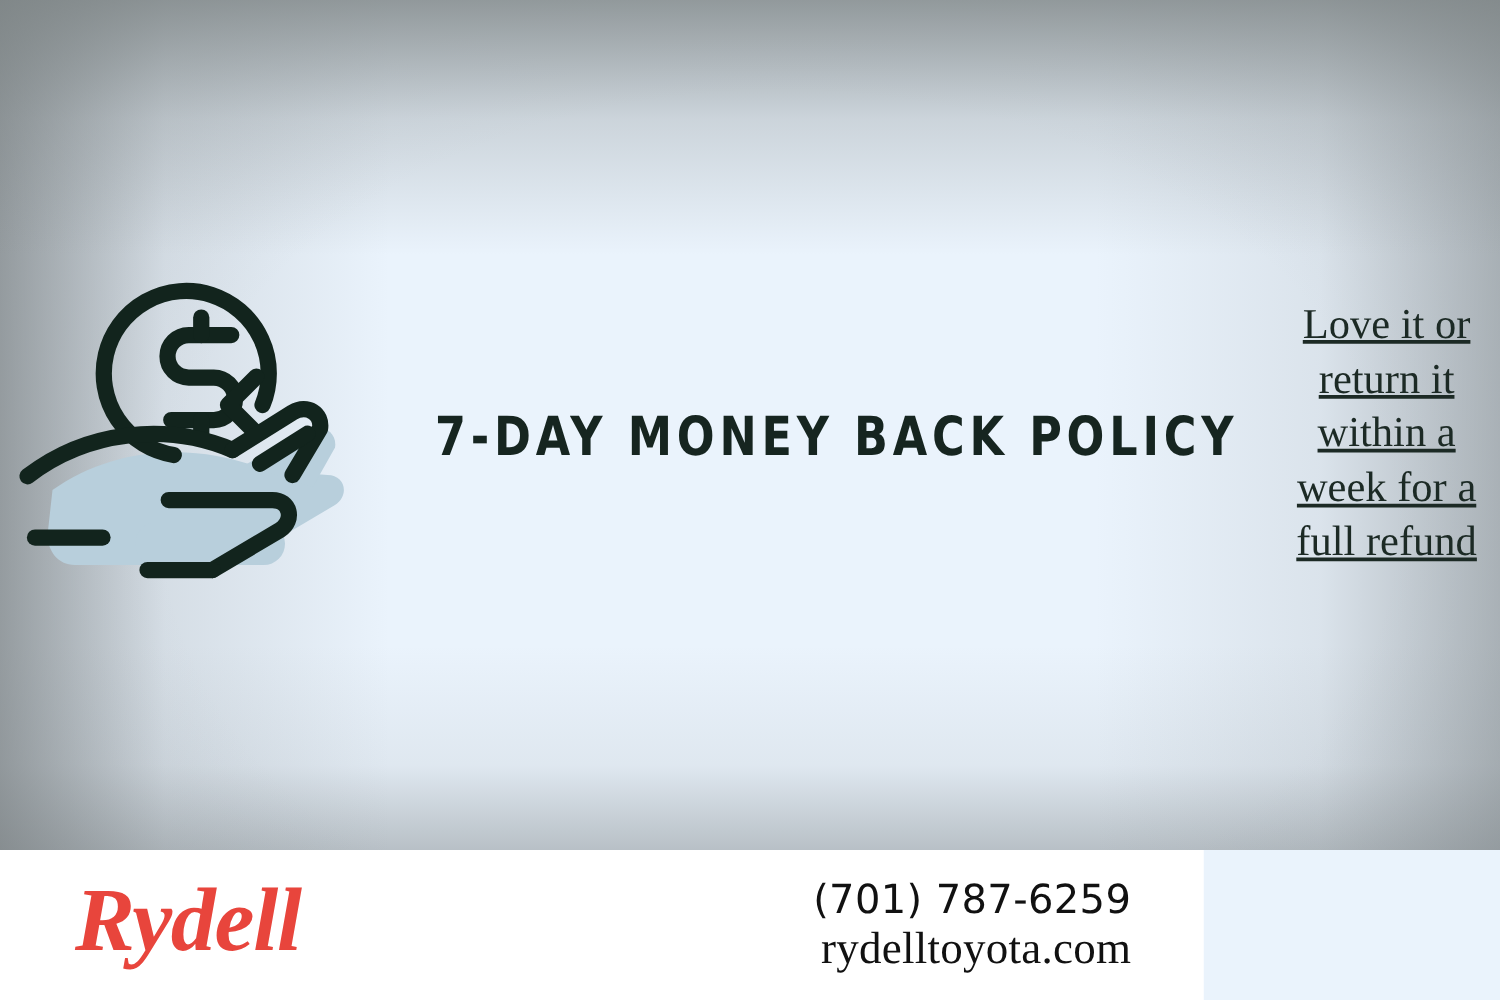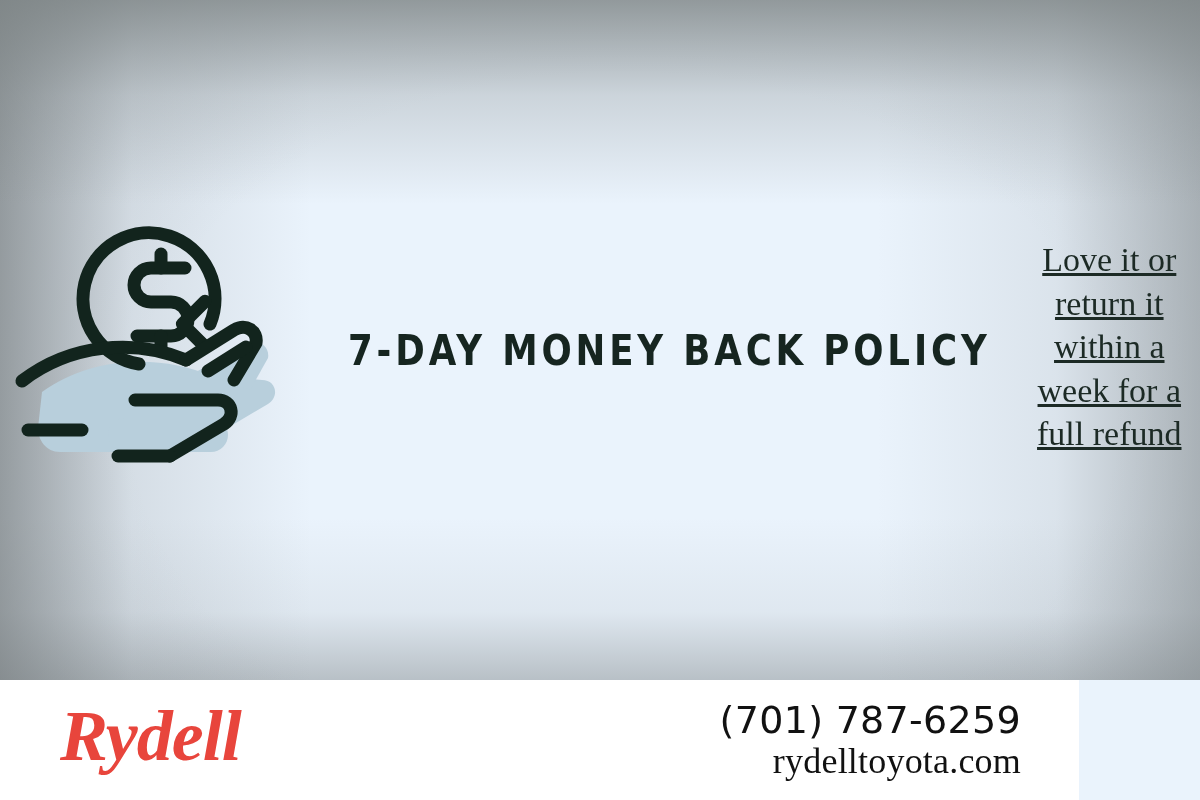--- a/index.html
+++ b/index.html
@@ -97,21 +97,21 @@
     line-height:1.28;
     color:#1c2a25;
     text-align:center;
     text-decoration:underline;
   }
 
   
   #footer {
     position:absolute;
     left:0; top:680px;
-    width:1079px;
+    width:963px;
     height:120px;
     background:#ffffff;
     display:flex;
     align-items:center;
     justify-content:space-between;
     padding:0 58px 0 60px;
   }
 
   #logo {
     font-family:"Liberation Serif","DejaVu Serif", serif;
@@ -123,21 +123,21 @@
     letter-spacing:-1px;
     transform:translateY(-4px);
   }
 
   #contact {
     text-align:right;
     font-family:"DejaVu Sans","Liberation Sans", sans-serif;
     color:#111111;
   }
   #phone {
-    font-size:38px;
+    font-size:32px;
     line-height:1.12;
     letter-spacing:0.3px;
   }
   #website {
     font-size:36px;
     line-height:1.12;
     letter-spacing:0.2px;
     font-family:Liberation Serif, serif;
   }
 </style>

